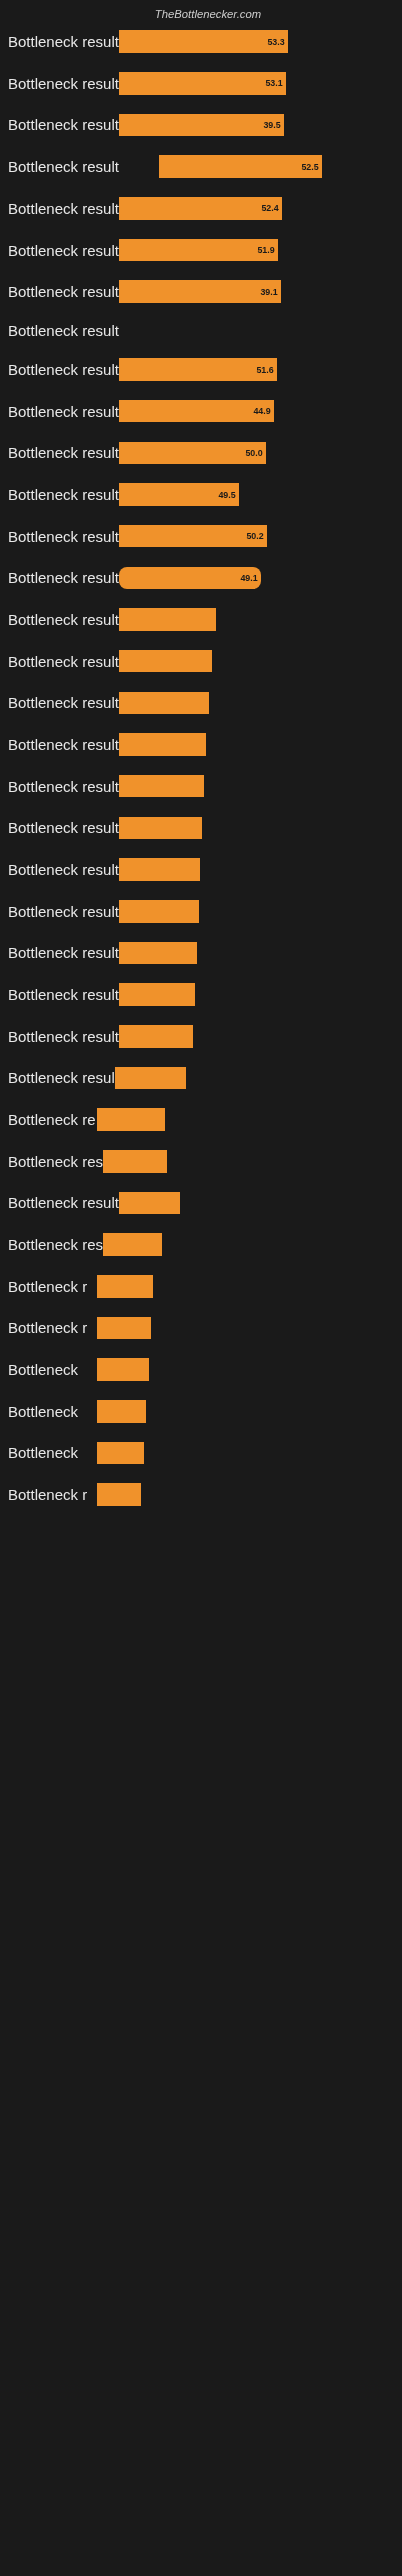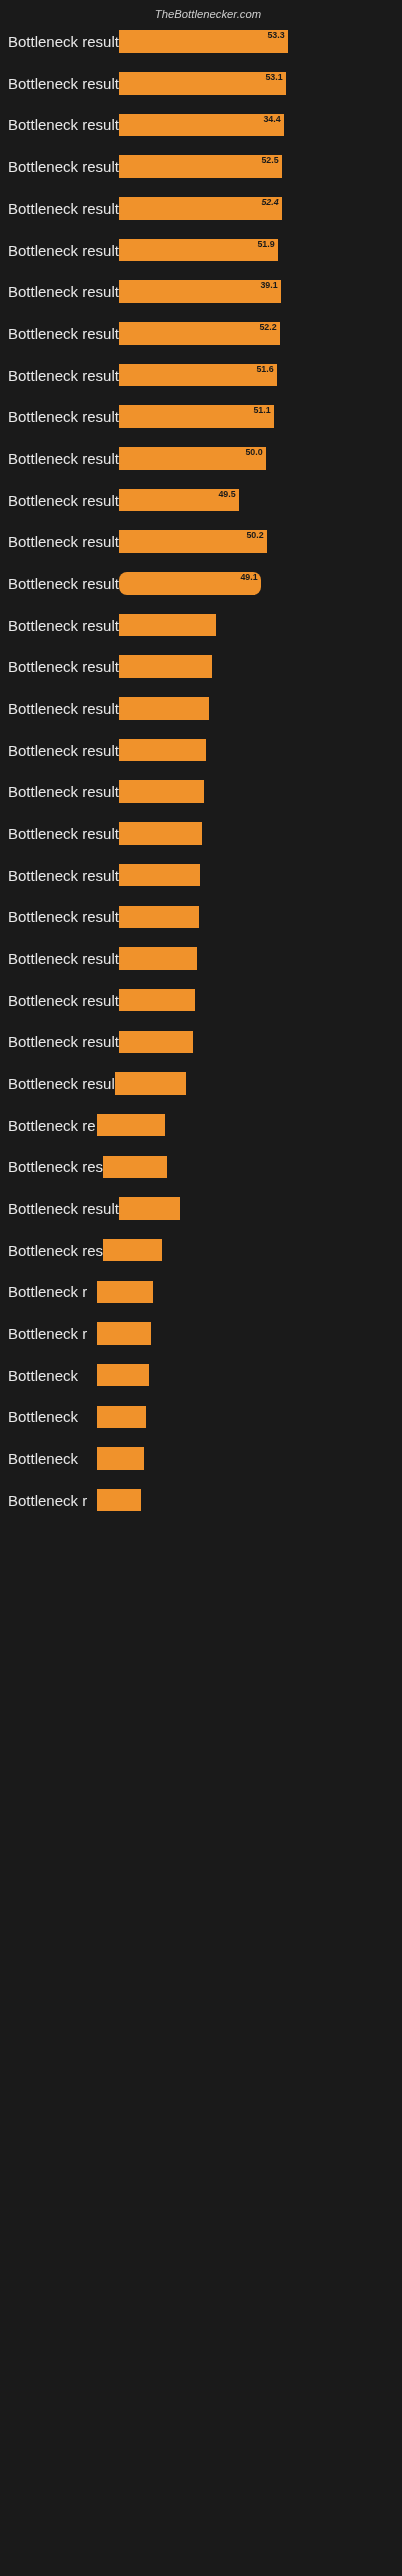--- a/index.html
+++ b/index.html
@@ -33,20 +33,21 @@
       flex: 1;
       position: relative;
       height: 22.5px;
       display: flex;
       align-items: center;
     }
     .bar {
       height: 22.5px;
       background: #f0922b;
       display: flex;
+      align-items: center;
       justify-content: flex-end;
       padding-right: 3.2px;
       position: relative;
     }
     .bar-value {
       color: #1a1a1a;
       font-size: 8.9px;
       font-weight: bold;
       white-space: nowrap;
     }
@@ -75,38 +76,38 @@
         <div class="bar" style="width: 167px;">
           <span class="bar-value">53.1</span>
         </div>
       </div>
     </div>
     <div class="row-separator"></div>
     <div class="bar-container">
       <span class="bar-label">Bottleneck result</span>
       <div class="bar-wrapper">
         <div class="bar" style="width: 165px;">
-          <span class="bar-value">34.4</span>
+          <span class="bar-value">39.5</span>
+        </div>
+      </div>
+    </div>
+    <div class="row-separator"></div>
+    <div class="bar-container">
+      <span class="bar-label">Bottleneck result</span>
+      <div class="bar-wrapper">
+        <div class="bar" style="width: 163px; margin-left: 40px;">
+          <span class="bar-value">52.5</span>
         </div>
       </div>
     </div>
     <div class="row-separator"></div>
     <div class="bar-container">
       <span class="bar-label">Bottleneck result</span>
       <div class="bar-wrapper">
         <div class="bar" style="width: 163px;">
-          <span class="bar-value">52.5</span>
-        </div>
-      </div>
-    </div>
-    <div class="row-separator"></div>
-    <div class="bar-container">
-      <span class="bar-label">Bottleneck result</span>
-      <div class="bar-wrapper">
-        <div class="bar" style="width: 163px; font-style: italic;">
           <span class="bar-value">52.4</span>
         </div>
       </div>
     </div>
     <div class="row-separator"></div>
     <div class="bar-container">
       <span class="bar-label">Bottleneck result</span>
       <div class="bar-wrapper">
         <div class="bar" style="width: 159px;">
           <span class="bar-value">51.9</span>
@@ -118,41 +119,36 @@
       <span class="bar-label">Bottleneck result</span>
       <div class="bar-wrapper">
         <div class="bar" style="width: 162px;">
           <span class="bar-value">39.1</span>
         </div>
       </div>
     </div>
     <div class="row-separator"></div>
     <div class="bar-container">
       <span class="bar-label">Bottleneck result</span>
-      <div class="bar-wrapper">
-        <div class="bar" style="width: 161px;">
-          <span class="bar-value">52.2</span>
-        </div>
-      </div>
     </div>
     <div class="row-separator"></div>
     <div class="bar-container">
       <span class="bar-label">Bottleneck result</span>
       <div class="bar-wrapper">
         <div class="bar" style="width: 158px;">
           <span class="bar-value">51.6</span>
         </div>
       </div>
     </div>
     <div class="row-separator"></div>
     <div class="bar-container">
       <span class="bar-label">Bottleneck result</span>
       <div class="bar-wrapper">
         <div class="bar" style="width: 155px;">
-          <span class="bar-value">51.1</span>
+          <span class="bar-value">44.9</span>
         </div>
       </div>
     </div>
     <div class="row-separator"></div>
     <div class="bar-container">
       <span class="bar-label">Bottleneck result</span>
       <div class="bar-wrapper">
         <div class="bar" style="width: 147px;">
           <span class="bar-value">50.0</span>
         </div>

